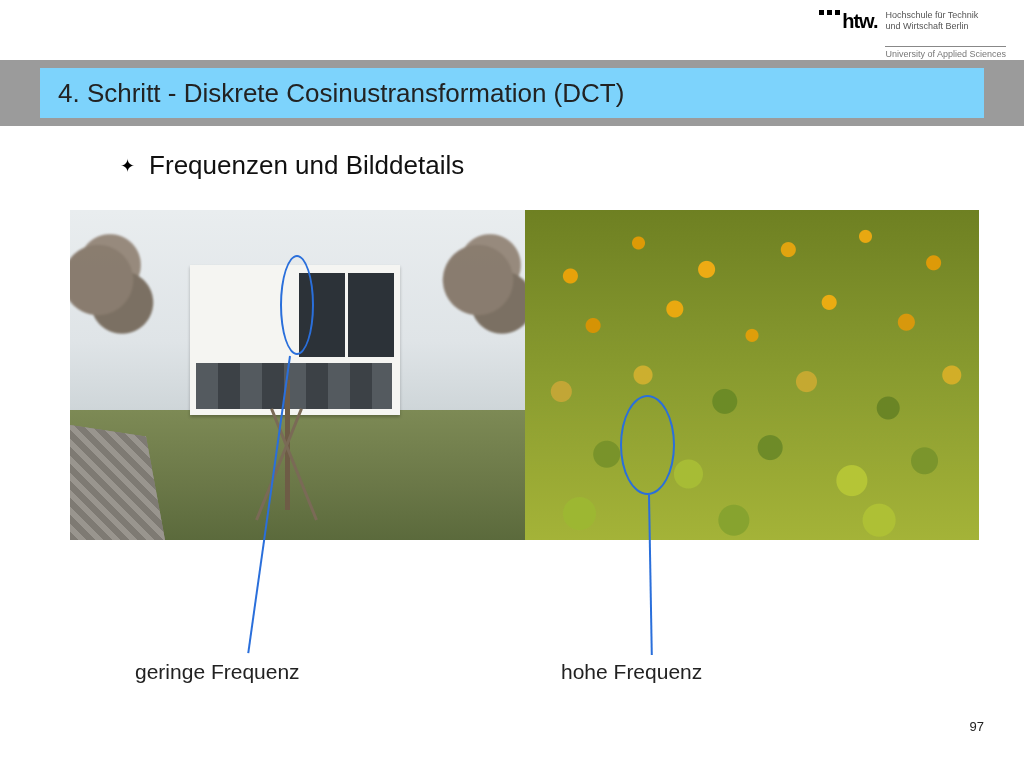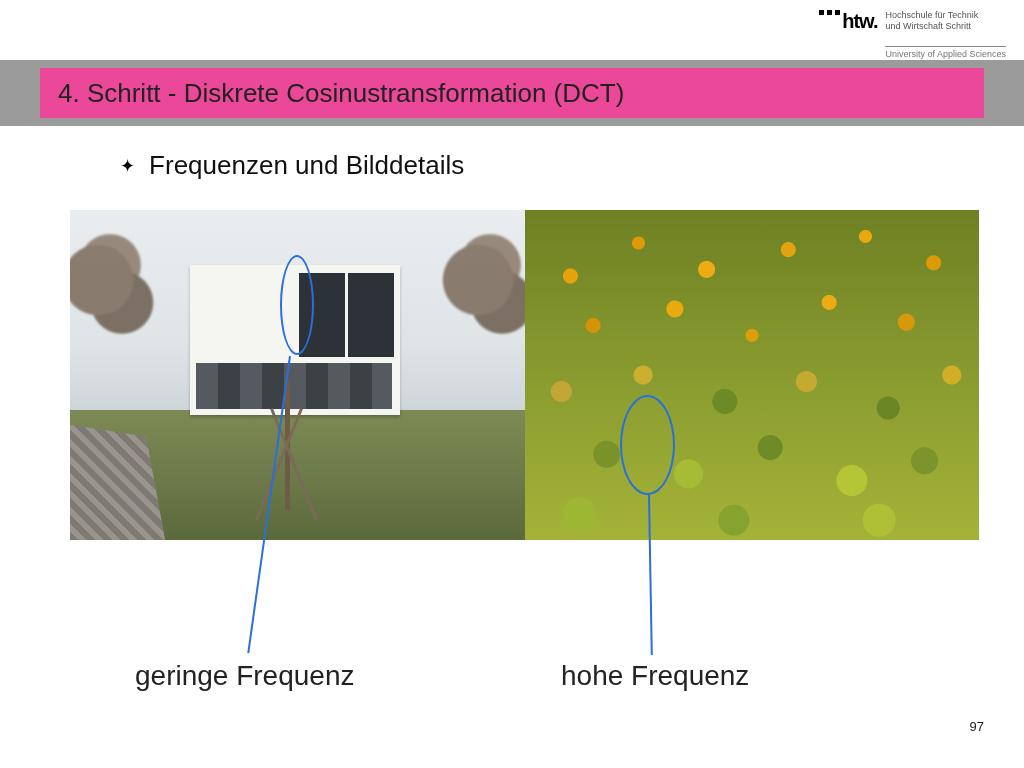--- a/index.html
+++ b/index.html
@@ -63,21 +63,21 @@
     left: 0; right: 0;
     height: 66px;
     background: #9b9b9b;
   }
   .title-inner {
     position: absolute;
     top: 68px;
     left: 40px;
     right: 40px;
     height: 50px;
-    background: #ec4899;
+    background: #7dd3fc;
     display: flex;
     align-items: center;
     padding-left: 18px;
     font-size: 26px;
     color: #222;
   }
   .bullet-row {
     position: absolute;
     top: 150px;
     left: 120px;
@@ -237,21 +237,21 @@
     transform-origin: top;
   }
   .flowers-line {
     left: 648px; top: 495px;
     height: 160px;
     transform: rotate(-1deg);
     transform-origin: top;
   }
   .caption {
     position: absolute;
-    font-size: 28px;
+    font-size: 21px;
     color: #222;
   }
   .cap-left { left: 135px; top: 660px; }
   .cap-right { left: 561px; top: 660px; text-align: right; }
   .footer {
     position: absolute;
     left: 18px;
     bottom: 22px;
     font-size: 14px;
     color: #222;
@@ -273,21 +273,21 @@
     <div class="logo-mark">
       <div class="logo-dots">
           <span></span>
           <span></span>
           <span></span>
         </div>
       <div class="logo-text">htw.</div>
     </div>
     <div class="logo-sub">
       <div>Hochschule für Technik</div>
-      <div>und Wirtschaft Schritt</div>
+      <div>und Wirtschaft Berlin</div>
       <div class="line2">University of Applied Sciences</div>
     </div>
   </div>
 </div>
 
 <div class="title-band"></div>
 <div class="title-inner">4. Schritt - Diskrete Cosinustransformation (DCT)</div>
 
 <div class="bullet-row">
   <span class="b">✦</span>

